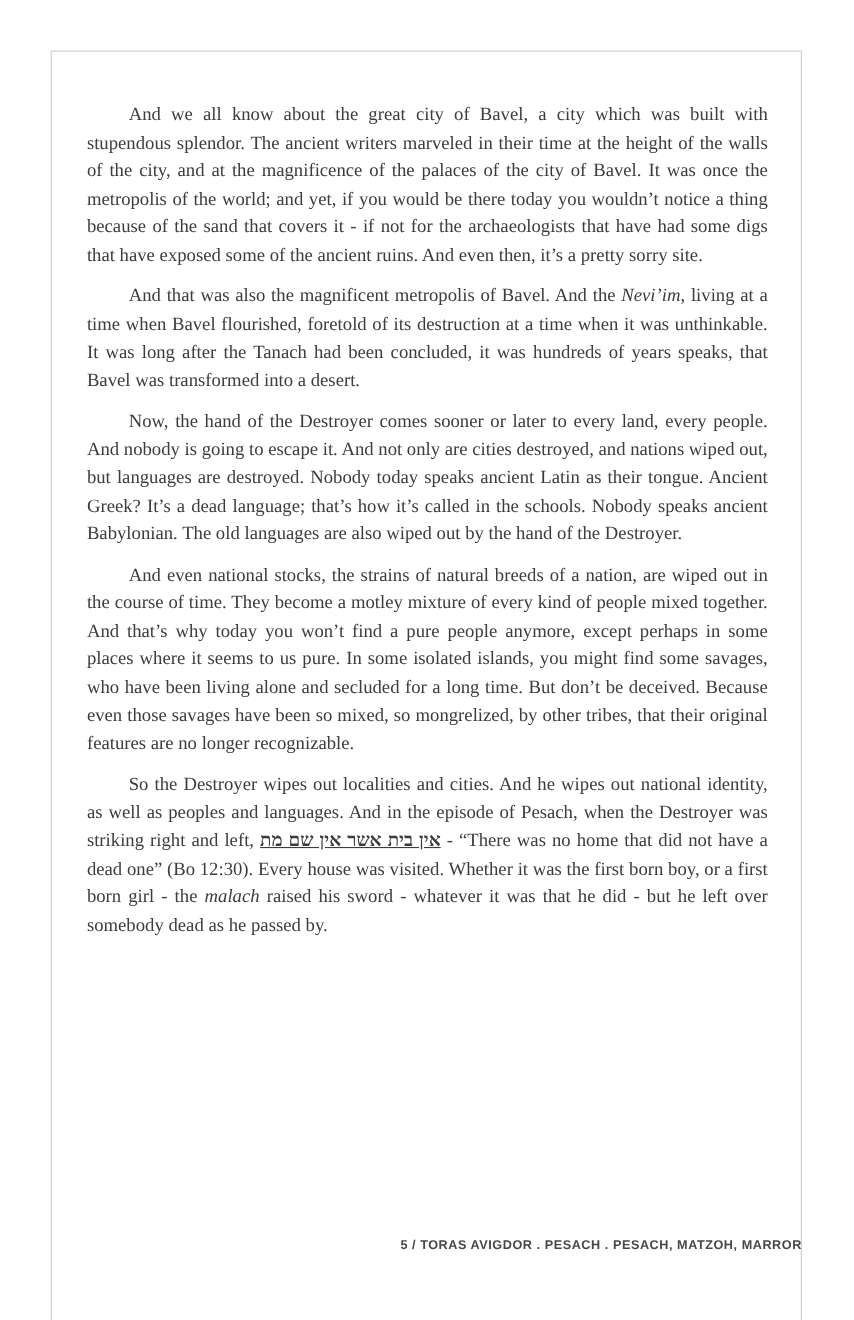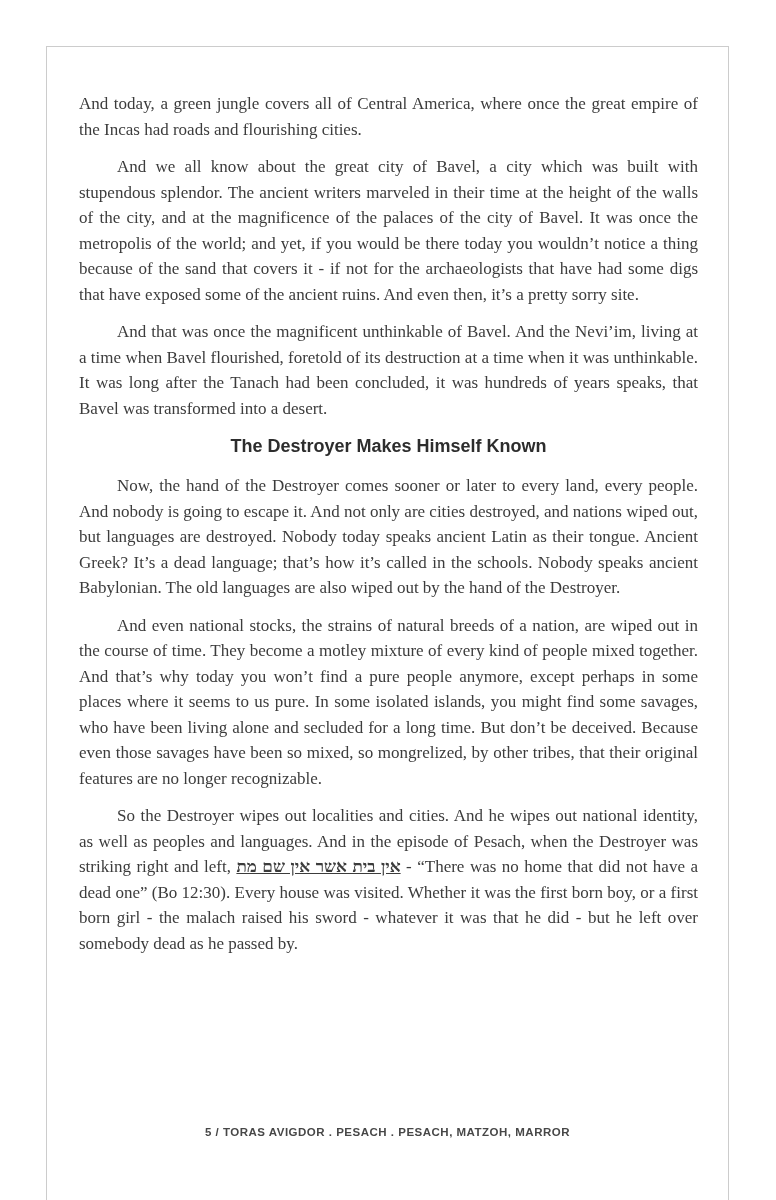--- a/index.html
+++ b/index.html
@@ -29,56 +29,55 @@
     font-size: 17px;
     line-height: 25.5px;
     color: #3c3c3c;
     text-align: justify;
     margin: 0 0 12px 0;
   }
   .para.indent {
     text-indent: 38px;
   }
   .em {
+    font-style: italic;
   }
   .hebrew {
     font-weight: 700;
     unicode-bidi: embed;
     text-decoration: underline;
   }
   .section-heading {
     font-family: "Liberation Sans", "DejaVu Sans", sans-serif;
     font-weight: 700;
     font-size: 18px;
     line-height: 22px;
     color: #2d2d2d;
     text-align: center;
     margin: 14px 0 16px 0;
   }
   .page-footer {
     position: absolute;
     left: 46px;
     top: 1126px;
     width: 683px;
-    text-align: center;
+    text-align: right;
     font-family: "Liberation Sans", "DejaVu Sans", sans-serif;
     font-weight: 700;
     font-size: 11.5px;
     letter-spacing: 0.5px;
     color: #474747;
   }
 </style>
 </head>
 <body>
 
 <div class="page-frame">
   <div class="article">
-      <p class="para"><span>And today, a green jungle covers all of Central America, where once the great empire of the Incas had roads and flourishing cities.</span></p>
       <p class="para indent"><span>And we all know about the great city of Bavel, a city which was built with stupendous splendor. The ancient writers marveled in their time at the height of the walls of the city, and at the magnificence of the palaces of the city of Bavel. It was once the metropolis of the world; and yet, if you would be there today you wouldn’t notice a thing because of the sand that covers it - if not for the archaeologists that have had some digs that have exposed some of the ancient ruins. And even then, it’s a pretty sorry site.</span></p>
-      <p class="para indent"><span>And that was once the magnificent unthinkable of Bavel. And the </span><span class="em">Nevi’im</span><span>, living at a time when Bavel flourished, foretold of its destruction at a time when it was unthinkable. It was long after the Tanach had been concluded, it was hundreds of years speaks, that Bavel was transformed into a desert.</span></p>
-      <h2 class="section-heading">The Destroyer Makes Himself Known</h2>
+      <p class="para indent"><span>And that was also the magnificent metropolis of Bavel. And the </span><span class="em">Nevi’im</span><span>, living at a time when Bavel flourished, foretold of its destruction at a time when it was unthinkable. It was long after the Tanach had been concluded, it was hundreds of years speaks, that Bavel was transformed into a desert.</span></p>
       <p class="para indent"><span>Now, the hand of the Destroyer comes sooner or later to every land, every people. And nobody is going to escape it. And not only are cities destroyed, and nations wiped out, but languages are destroyed. Nobody today speaks ancient Latin as their tongue. Ancient Greek? It’s a dead language; that’s how it’s called in the schools. Nobody speaks ancient Babylonian. The old languages are also wiped out by the hand of the Destroyer.</span></p>
       <p class="para indent"><span>And even national stocks, the strains of natural breeds of a nation, are wiped out in the course of time. They become a motley mixture of every kind of people mixed together. And that’s why today you won’t find a pure people anymore, except perhaps in some places where it seems to us pure. In some isolated islands, you might find some savages, who have been living alone and secluded for a long time. But don’t be deceived. Because even those savages have been so mixed, so mongrelized, by other tribes, that their original features are no longer recognizable.</span></p>
       <p class="para indent"><span>So the Destroyer wipes out localities and cities. And he wipes out national identity, as well as peoples and languages. And in the episode of Pesach, when the Destroyer was striking right and left, </span><span class="hebrew" dir="rtl">אין בית אשר אין שם מת</span><span> - “There was no home that did not have a dead one” (Bo 12:30). Every house was visited. Whether it was the first born boy, or a first born girl - the </span><span class="em">malach</span><span> raised his sword - whatever it was that he did - but he left over somebody dead as he passed by.</span></p>
     </div>
 </div>
 
 <div class="page-footer">5 / TORAS AVIGDOR . PESACH . PESACH, MATZOH, MARROR</div>
 
 </body></html>

